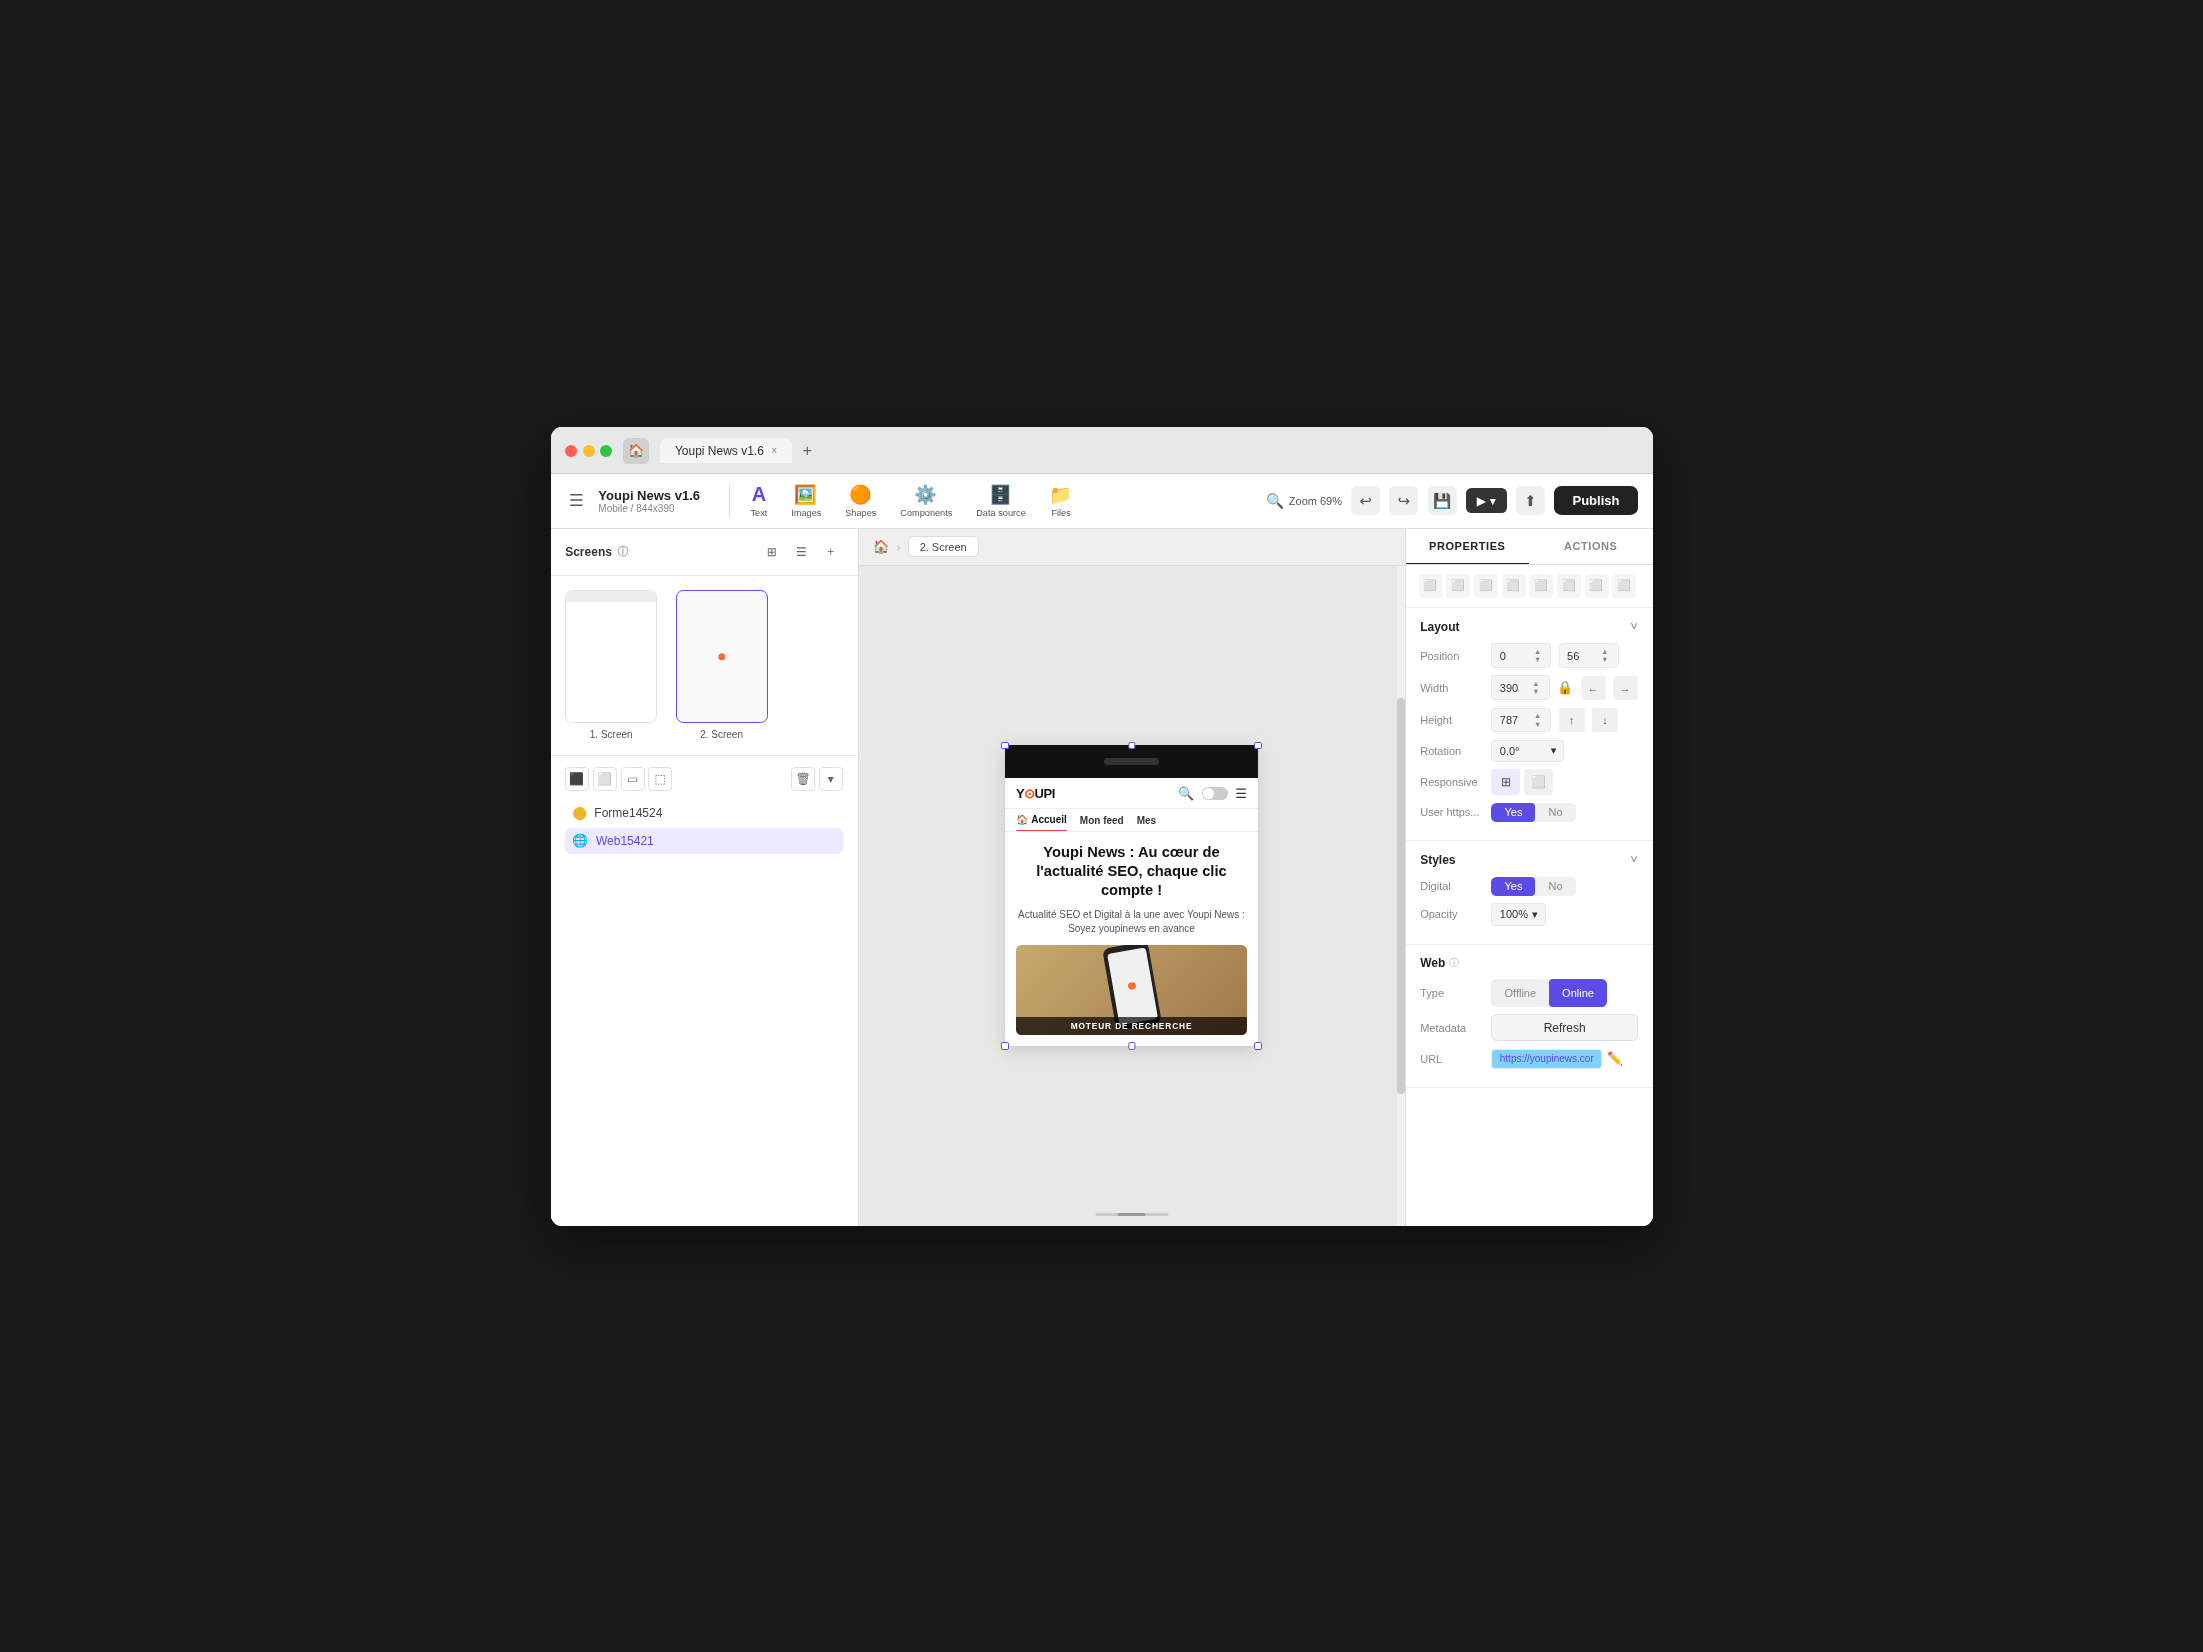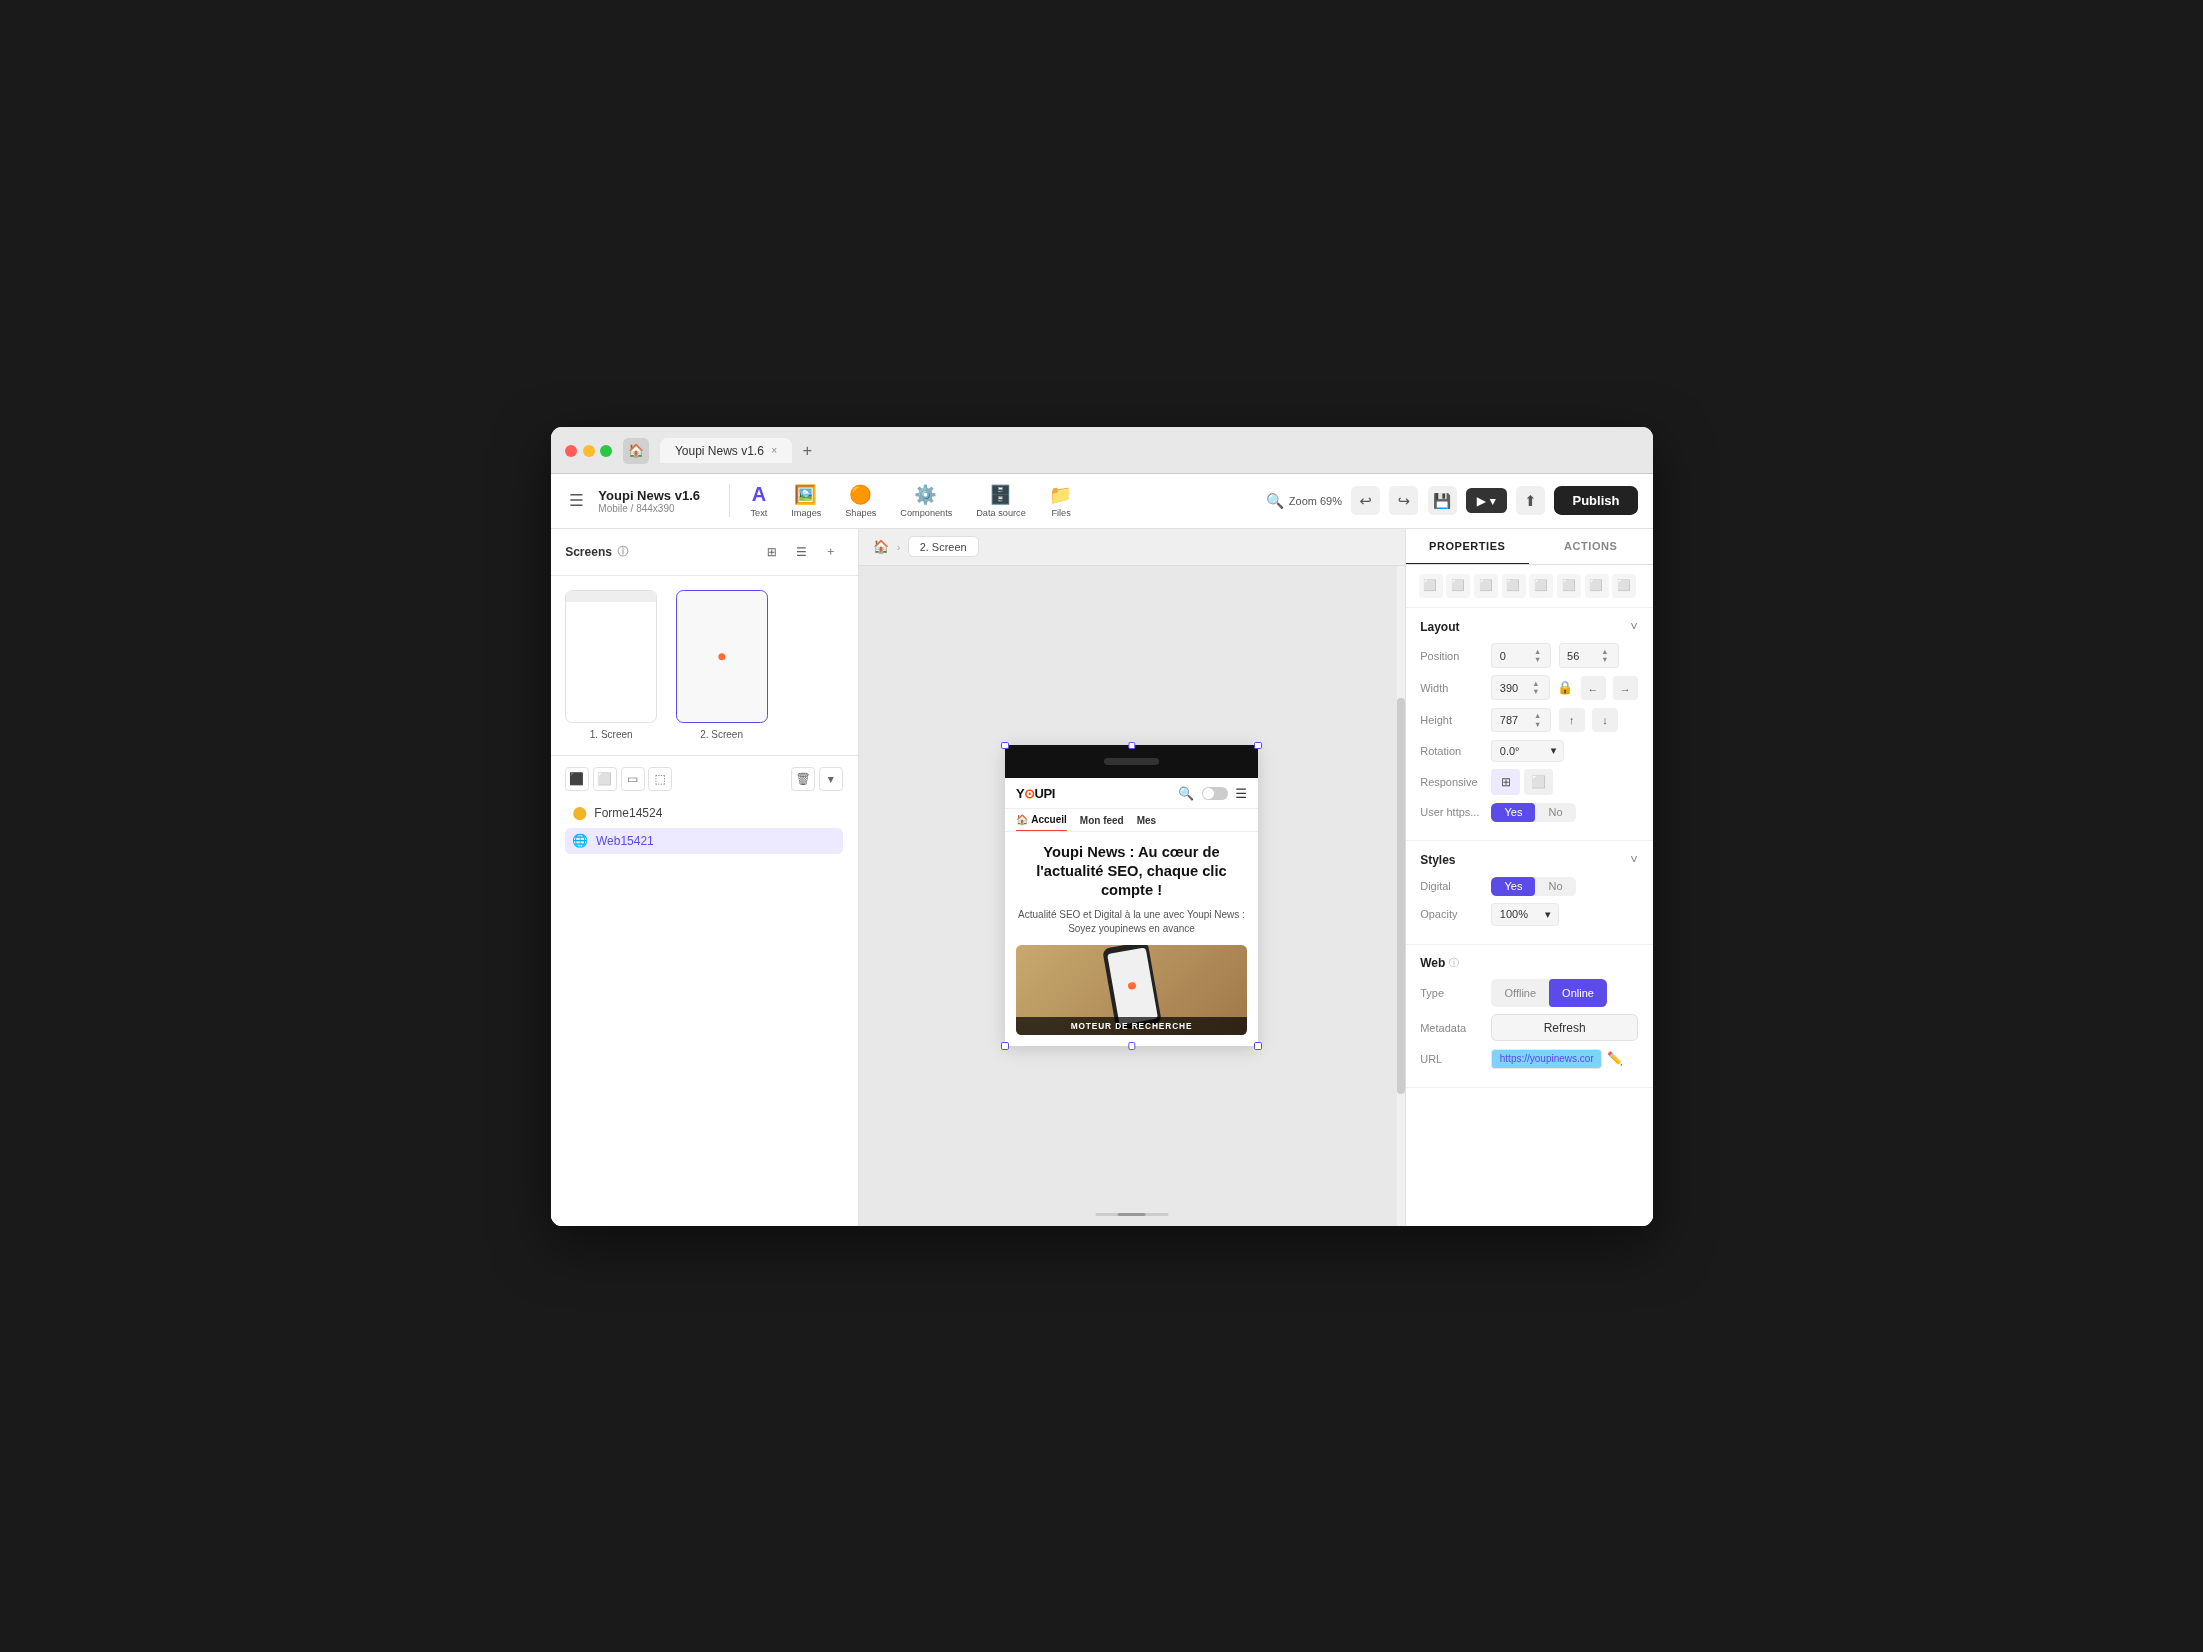--- a/index.html
+++ b/index.html
@@ -599,21 +599,21 @@
     }
     .opacity-dropdown {
       background: #f5f5f5;
       border: 0.9px solid #e8e8e8;
       border-radius: 3.7px;
       padding: 3.7px 7.3px;
       font-size: 11px;
       color: #333;
       display: flex;
       align-items: center;
-      gap: 17px;
+      gap: 4px;
       cursor: pointer;
     }
     .refresh-btn {
       background: #f5f5f5;
       border: 0.9px solid #e0e0e0;
       border-radius: 5.5px;
       padding: 5.5px 14.7px;
       font-size: 12px;
       color: #333;
       font-weight: 500;

